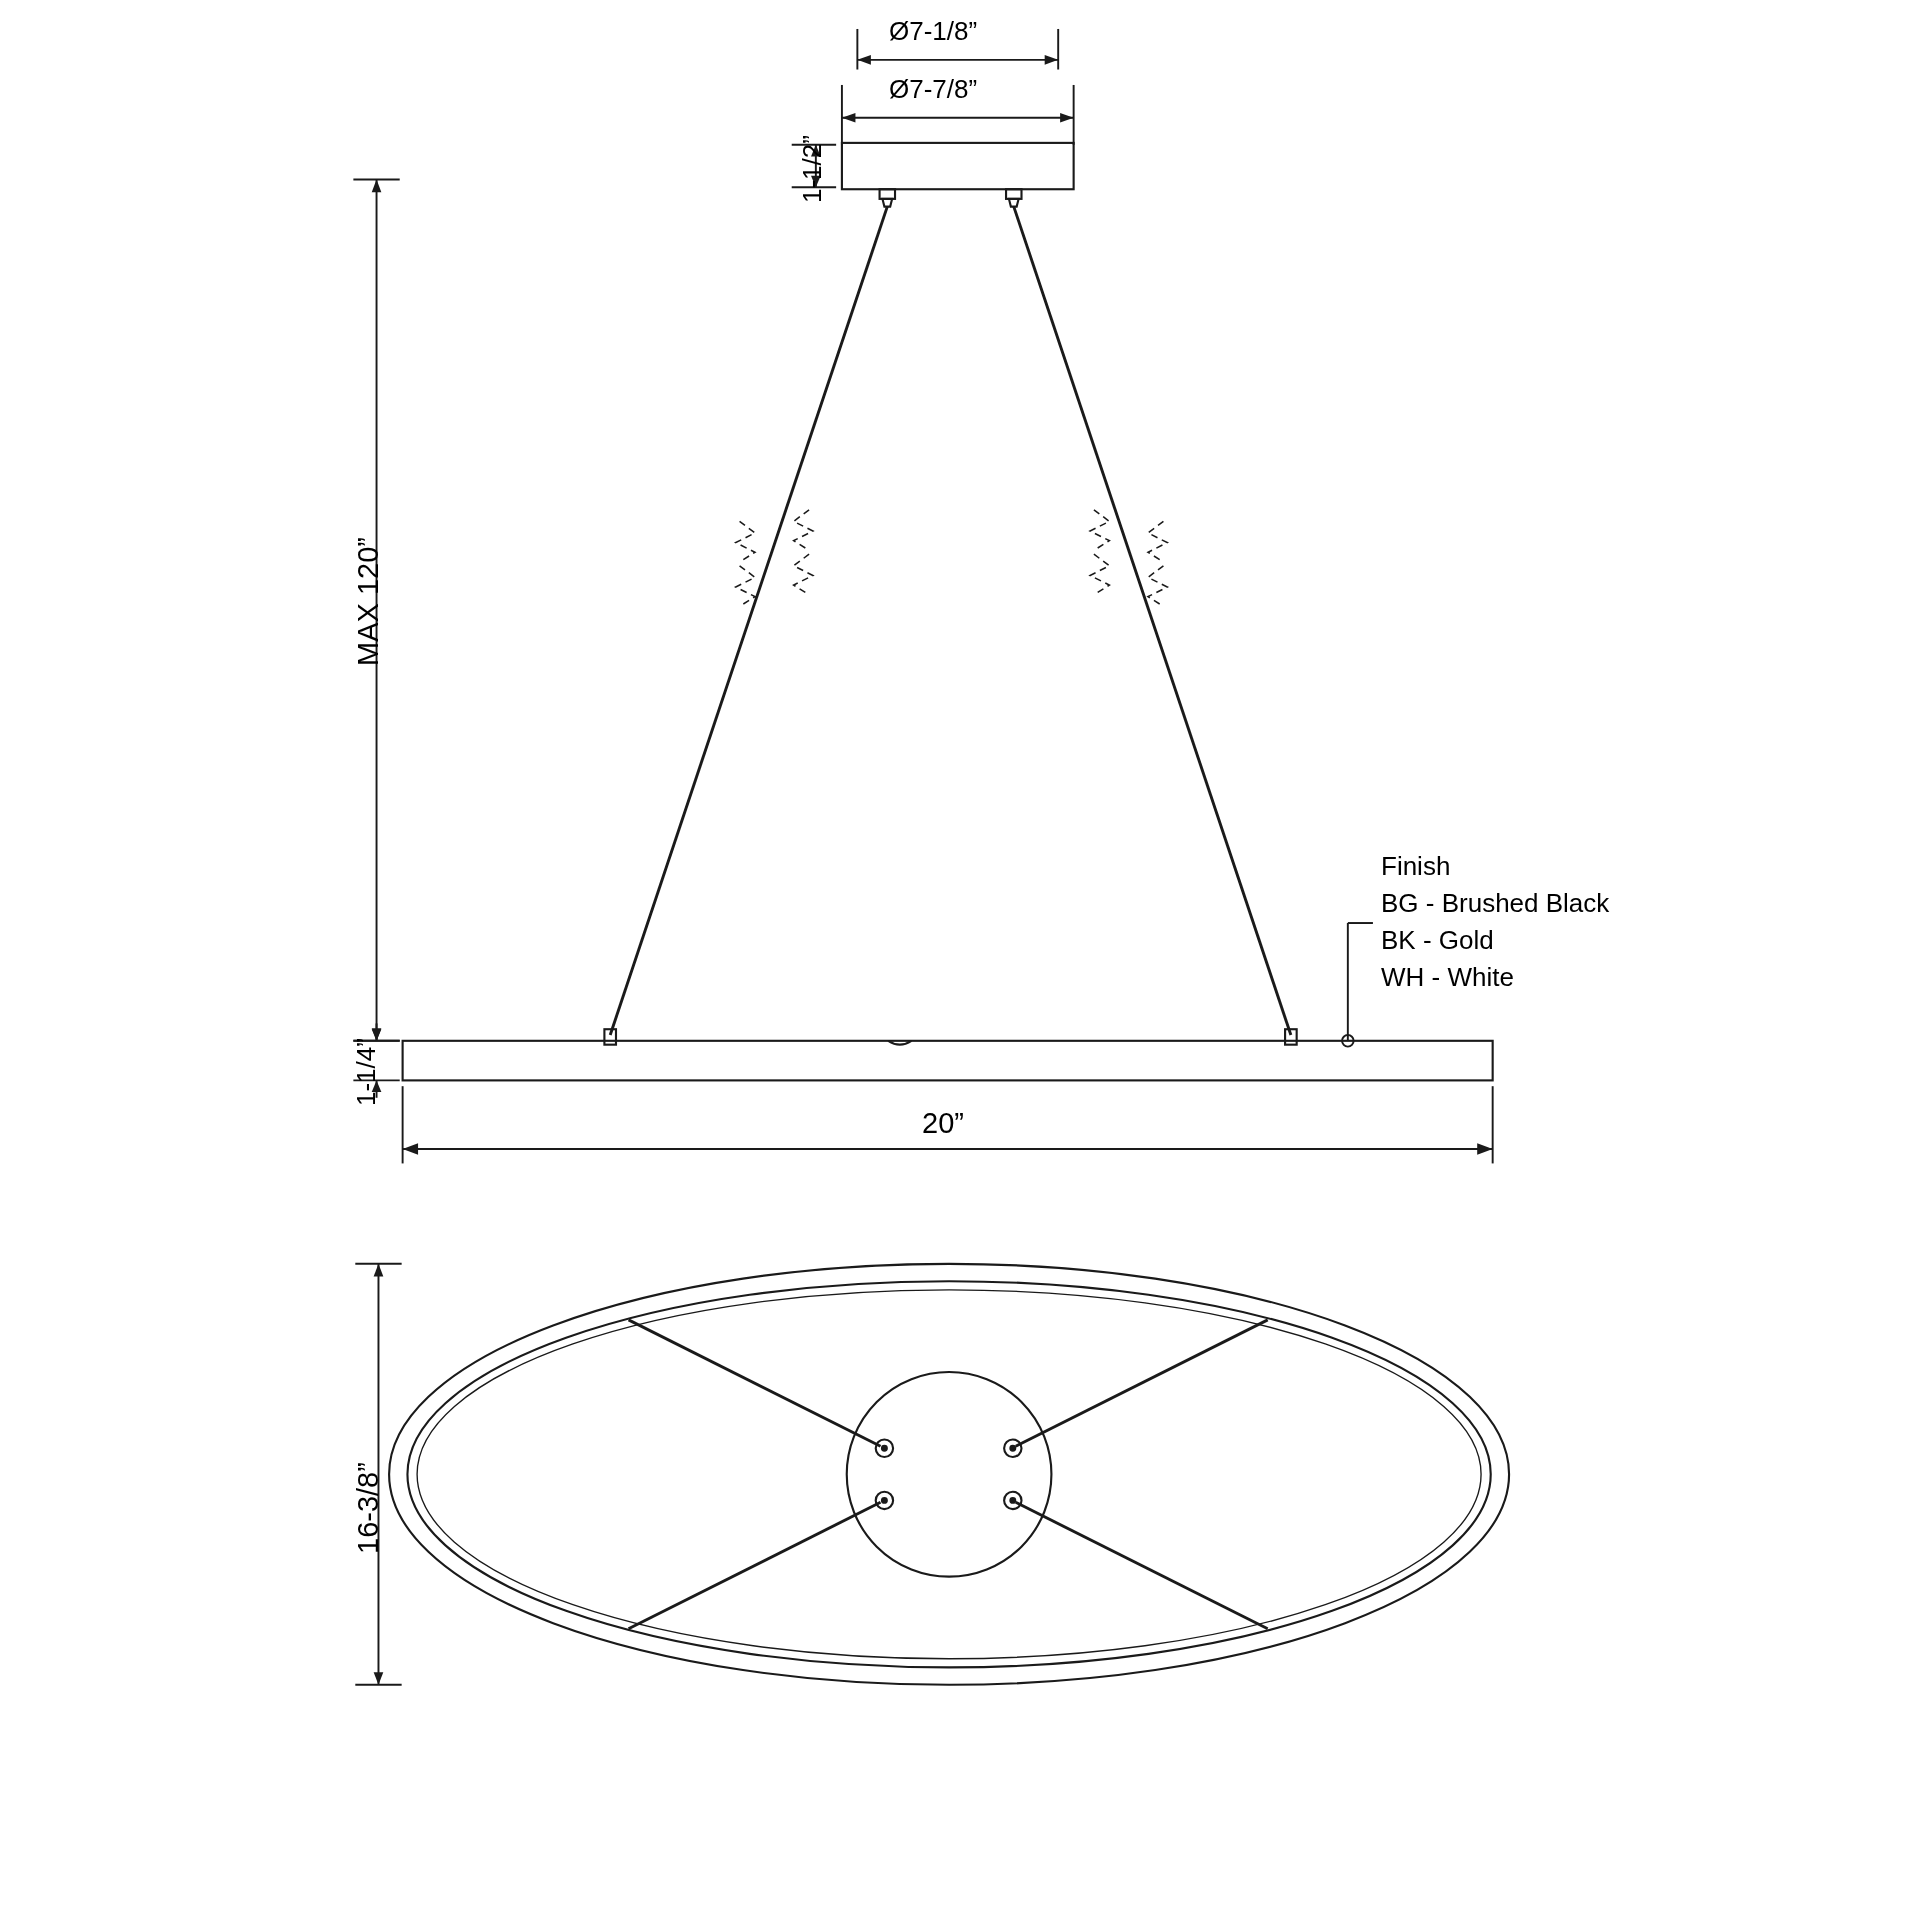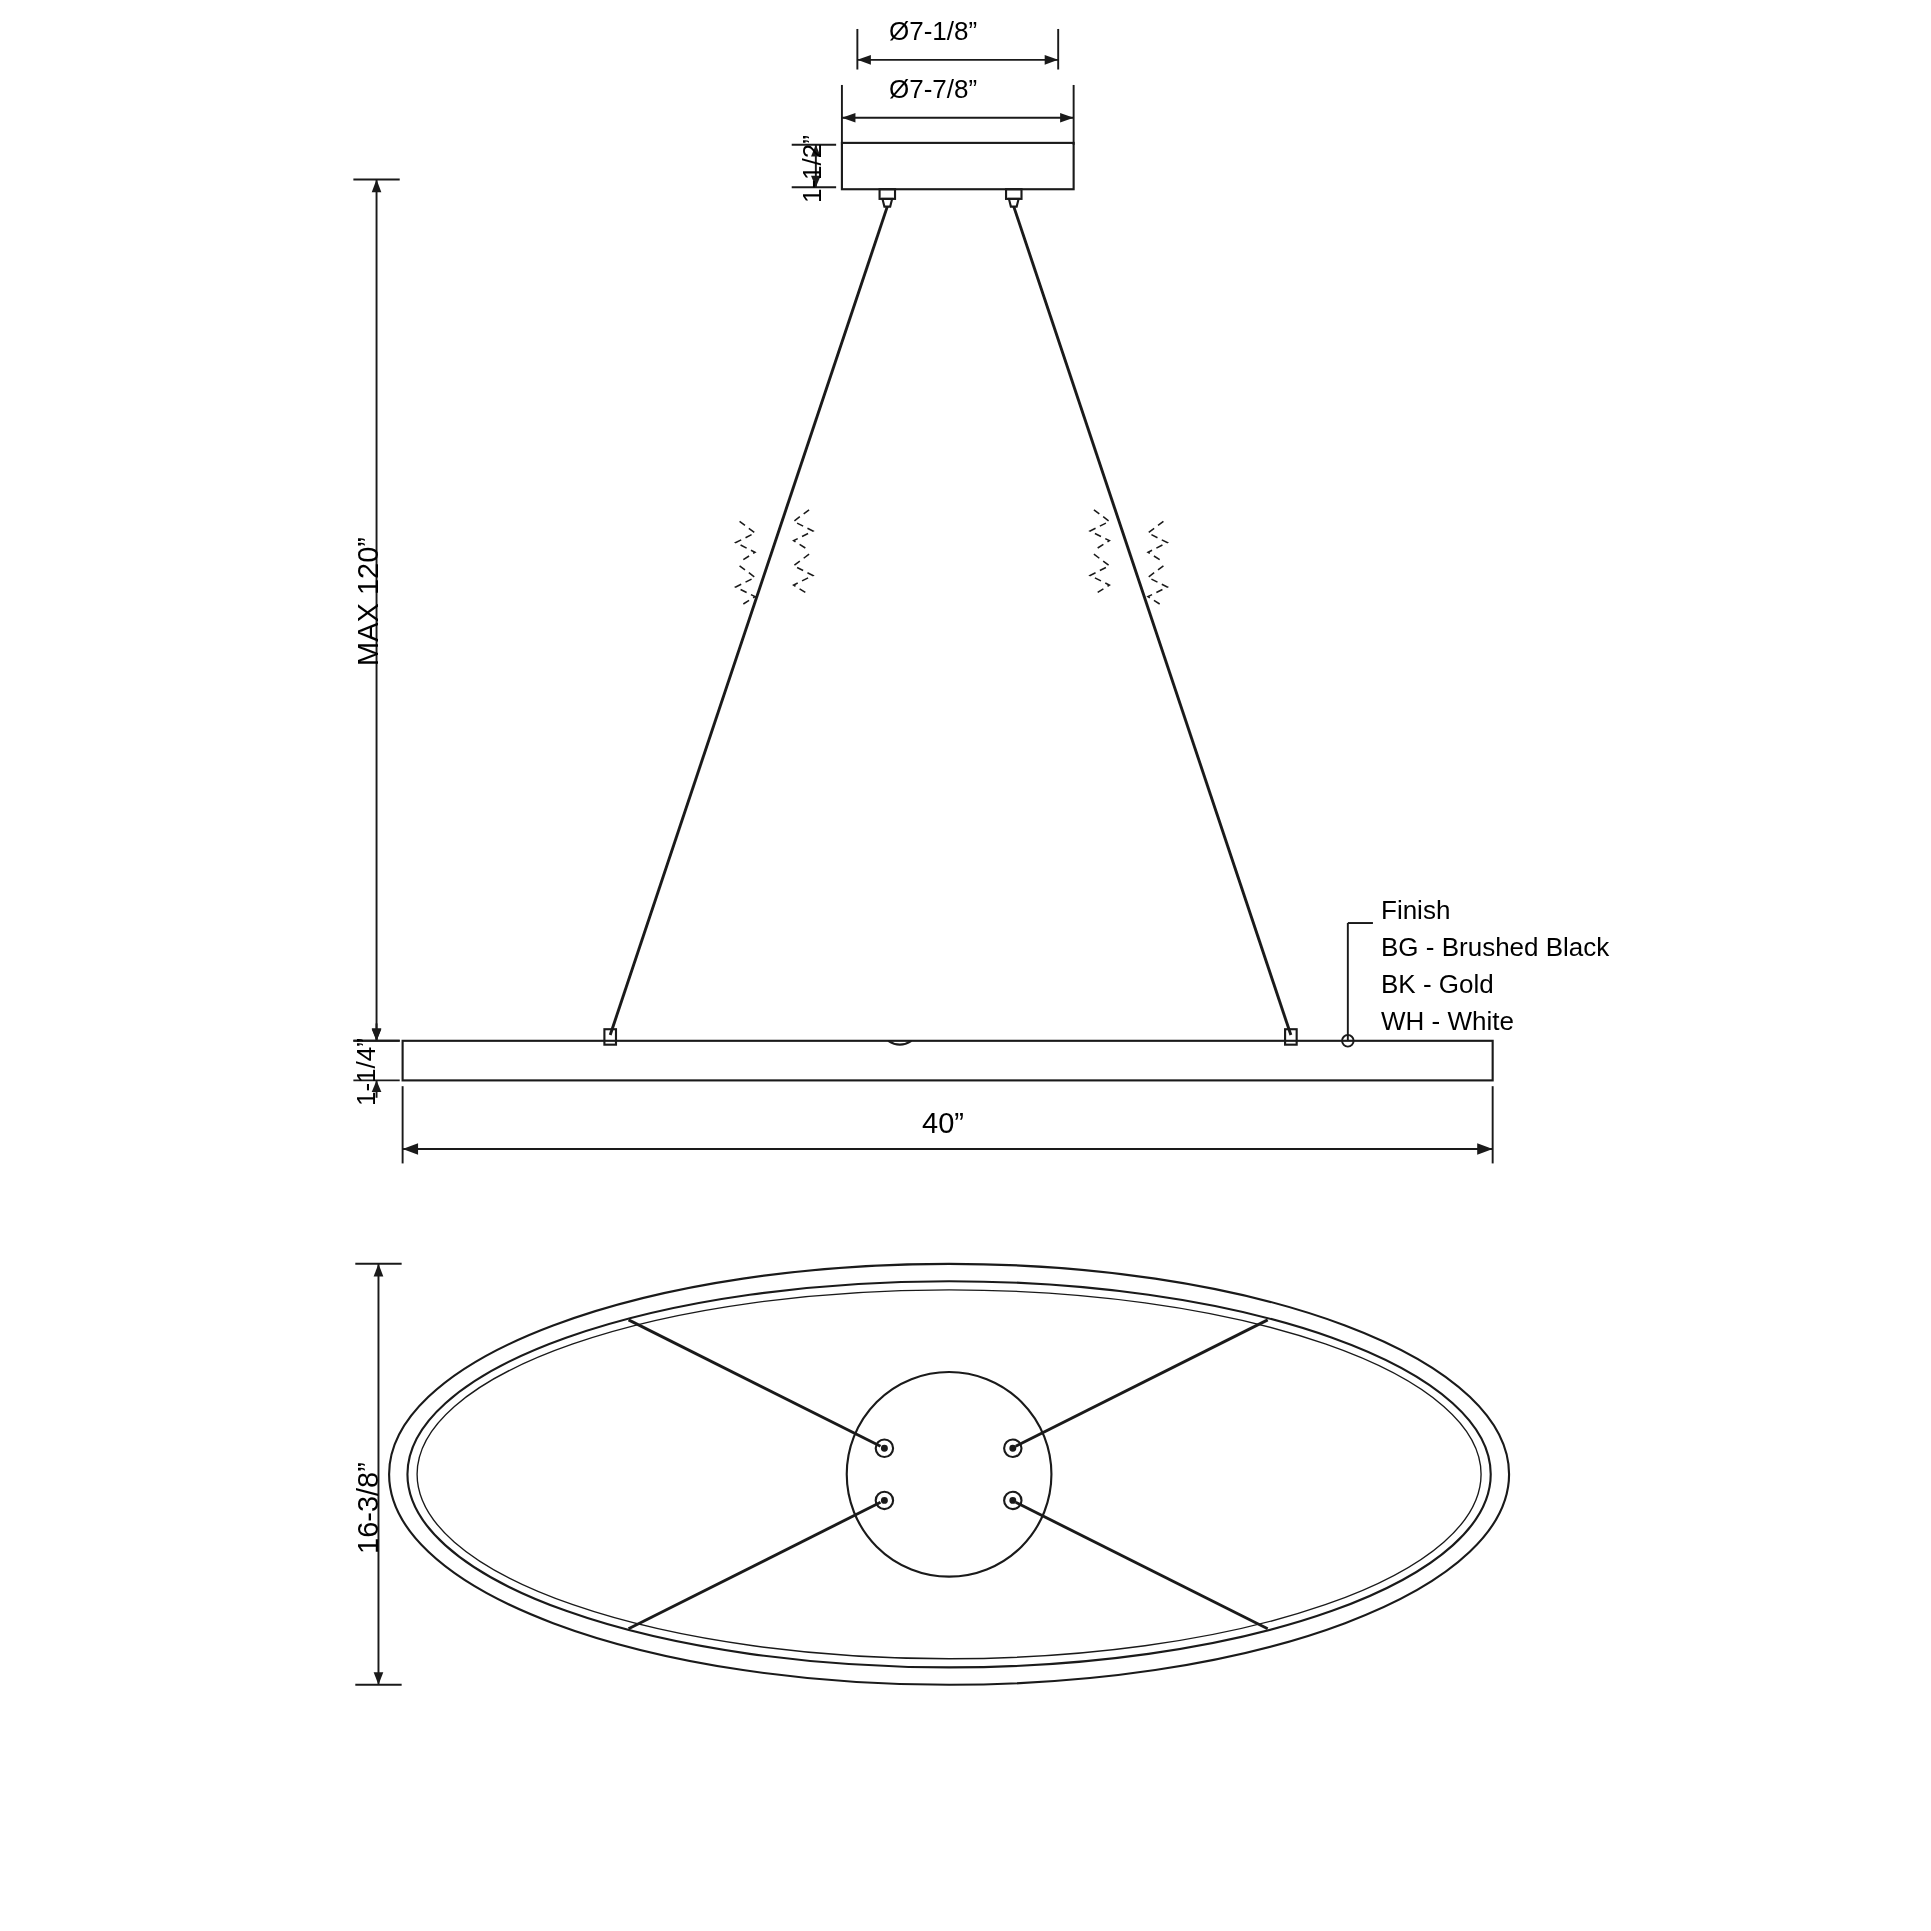--- a/index.html
+++ b/index.html
@@ -37,21 +37,20 @@
   }
   .lbl.vert {
     transform-origin: 0 0;
     transform: rotate(-90deg);
   }
   .finish-block {
     position: absolute;
     font-size: 26px;
     line-height: 1.42;
     white-space: nowrap;
-    margin-top: 44px;
   }
 </style>
 </head>
 <body>
 
 <div id="sheet">
 
   <svg class="drawing" viewBox="0 0 2000 2000">
     <g stroke="#1a1a1a" fill="none" stroke-width="2.2" stroke-linecap="butt">
 
@@ -214,21 +213,21 @@
   <div class="lbl" style="left:889px; top:15.4px;">Ø7-1/8”</div>
 
   <div class="lbl" style="left:889px; top:73px;">Ø7-7/8”</div>
 
   <div class="lbl vert" style="left:796px; top:203px;">1-1/2”</div>
 
   <div class="lbl vert" style="left:350px; top:666px; font-size:29px;">MAX 120”</div>
 
   <div class="lbl vert" style="left:350px; top:1106px;">1-1/4”</div>
 
-  <div class="lbl" style="left:922px; top:1105px; font-size:29px;">40”</div>
+  <div class="lbl" style="left:922px; top:1105px; font-size:29px;">20”</div>
 
   <div class="lbl vert" style="left:350px; top:1554px; font-size:29px;">16-3/8”</div>
 
   <div class="finish-block" style="left:1381px; top:848px;">
     <div>Finish</div>
     <div>BG - Brushed Black</div>
     <div>BK - Gold</div>
     <div>WH - White</div>
   </div>
 

